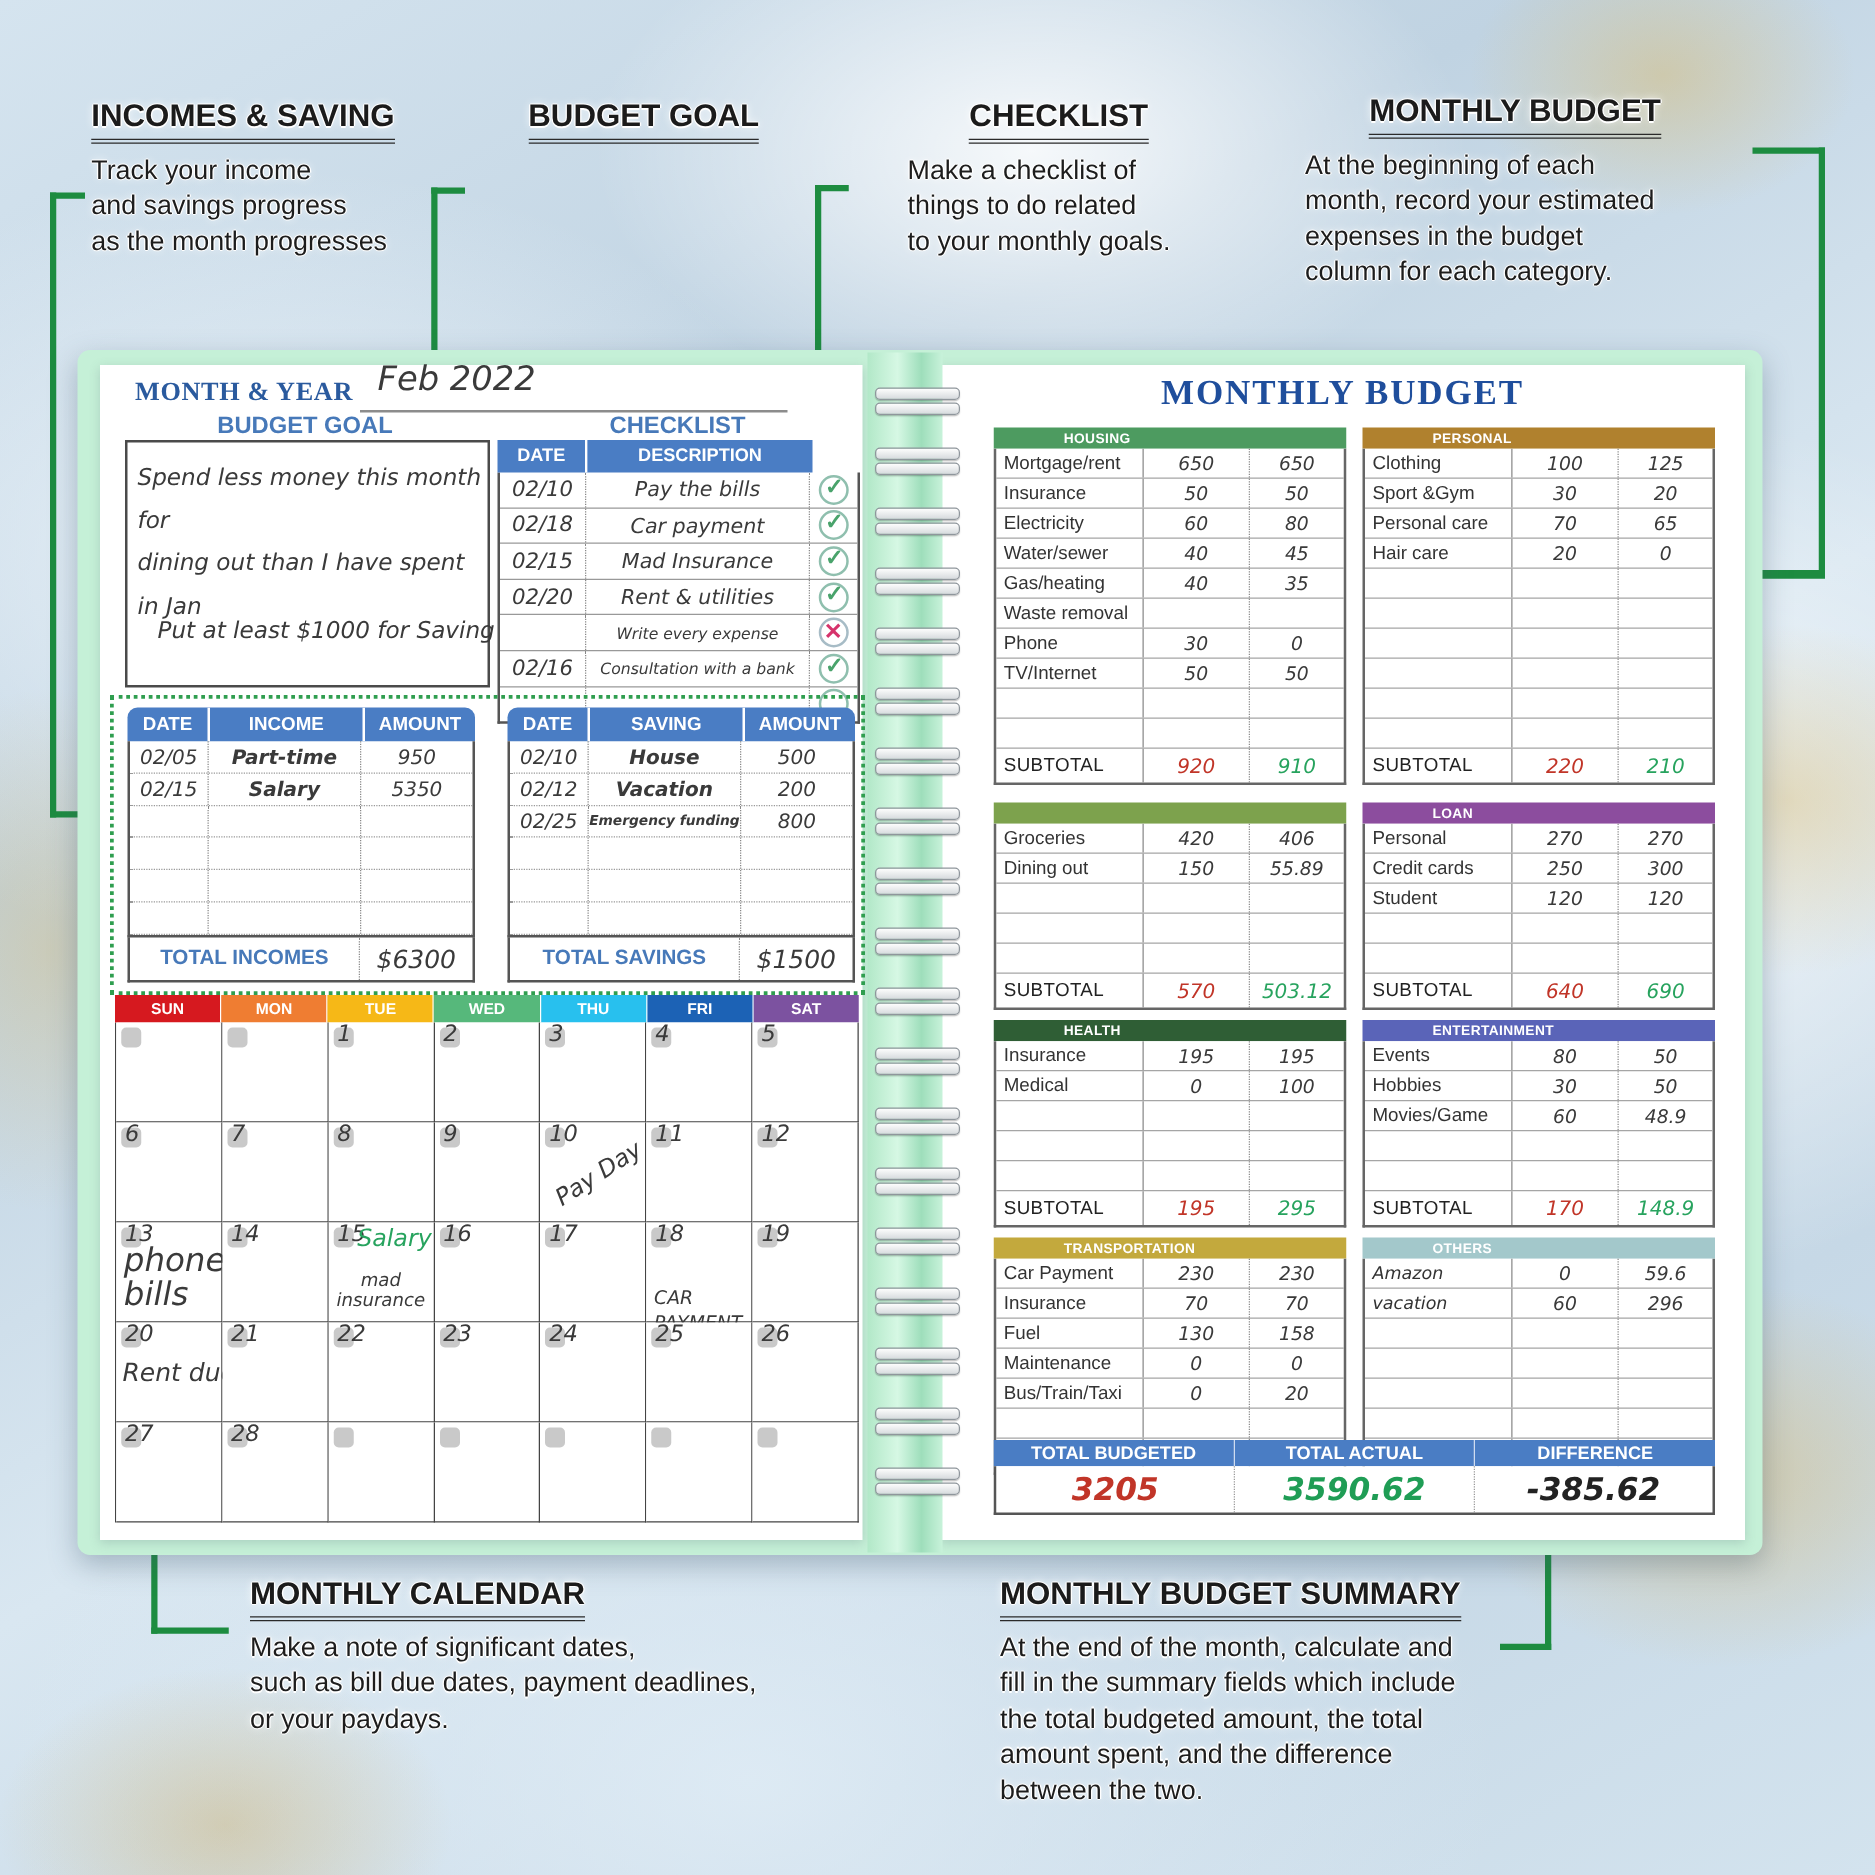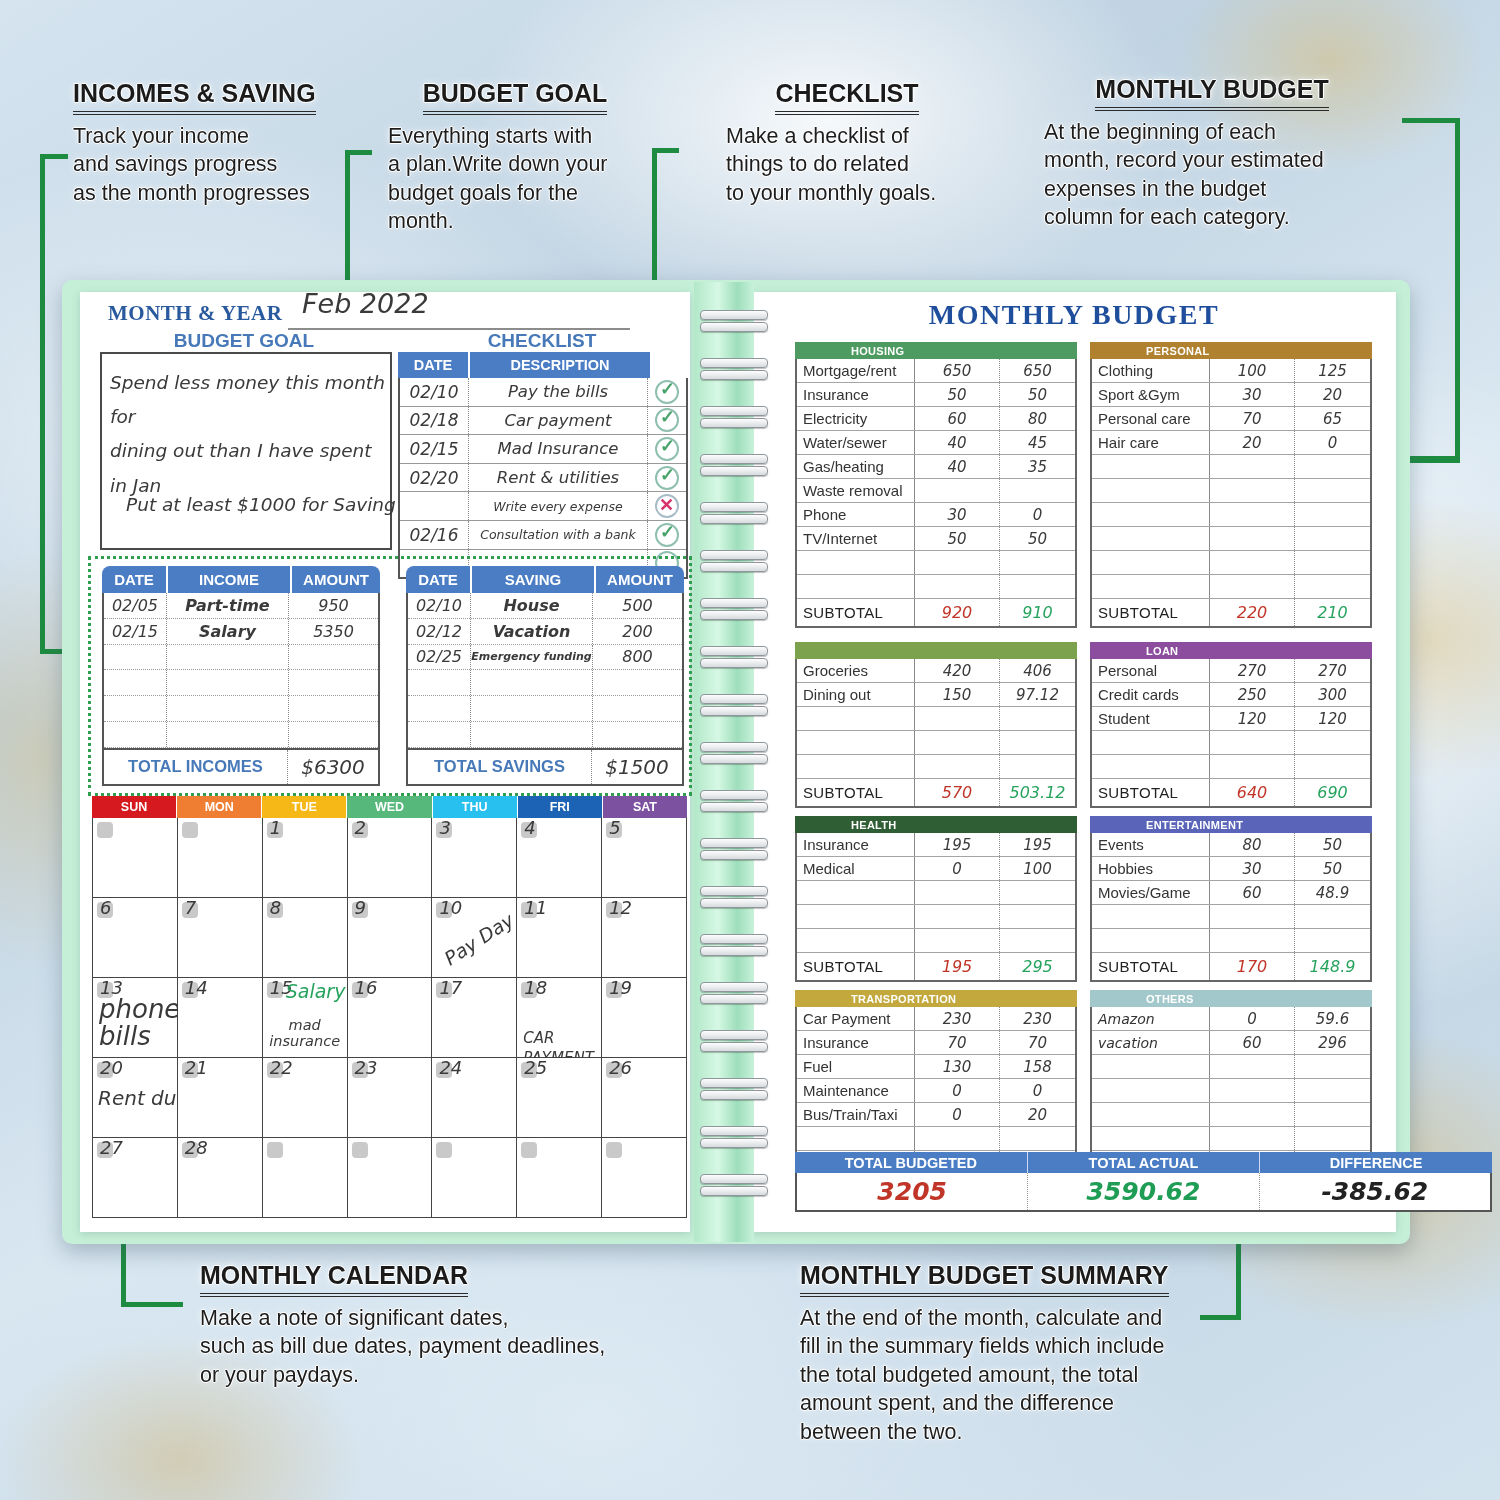--- a/index.html
+++ b/index.html
@@ -112,21 +112,21 @@
   .sec-body{border:2px solid #666;border-top:none;background:#fff;}
   .b-row{display:flex;height:23px;border-bottom:1px solid #a5a5a5;}
   .b-label{width:111px;border-right:1px solid #8a8a8a;display:flex;align-items:center;padding-left:6px;
     font-size:15px;color:#333;}
   .b-label.hw{font-size:14px;}
   .b-v{width:84px;border-right:1px dotted #8a8a8a;display:flex;align-items:center;justify-content:center;font-size:15px;}
   .b-v2{flex:1;display:flex;align-items:center;justify-content:center;font-size:15px;}
   .b-sub{display:flex;height:27px;}
   .b-sub .b-label{font-size:15px;color:#222;letter-spacing:.3px;}
   .b-sub .b-v,.b-sub .b-v2{font-size:16px;}
-  .sum{left:795px;top:1152px;width:697px;}
+  .sum{left:795px;top:1152px;width:577px;}
   .sum-head{display:flex;height:21px;background:#4a7dc4;}
   .sum-head div{flex:1;display:flex;align-items:center;justify-content:center;color:#fff;font-weight:bold;
     font-size:14.5px;border-right:1px solid #cfdcf0;}
   .sum-head div:last-child{border-right:none;}
   .sum-vals{display:flex;height:37px;border:2px solid #555;border-top:none;background:#fff;}
   .sum-vals div{flex:1;display:flex;align-items:center;justify-content:center;font-size:25px;font-weight:bold;
     border-right:1px dotted #999;}
   .sum-vals div:last-child{border-right:none;}
 </style>
 </head>
@@ -135,24 +135,20 @@
 <div class="stage">
 
   <div class="ann" style="left:73px;top:80px;width:250px;">
     <span class="ann-title">INCOMES &amp; SAVING</span>
     <div class="ann-body">Track your income
 and savings progress
 as the month progresses</div>
   </div>
   <div class="ann" style="left:388px;top:80px;width:254px;">
     <div class="thead t-center"><span class="ann-title">BUDGET GOAL</span></div>
-    <div class="ann-body">Everything starts with
-a plan.Write down your
-budget goals for the
-month.</div>
   </div>
   <div class="ann" style="left:726px;top:80px;width:242px;">
     <div class="thead t-center"><span class="ann-title">CHECKLIST</span></div>
     <div class="ann-body">Make a checklist of
 things to do related
 to your monthly goals.</div>
   </div>
   <div class="ann" style="left:1044px;top:76px;width:336px;">
     <div class="thead t-center"><span class="ann-title">MONTHLY BUDGET</span></div>
     <div class="ann-body">At the beginning of each
@@ -660,21 +656,21 @@
             <div class="b-v2">
               <span class="hw">406</span>
             </div>
           </div>
           <div class="b-row">
             <div class="b-label">Dining out</div>
             <div class="b-v">
               <span class="hw">150</span>
             </div>
             <div class="b-v2">
-              <span class="hw">97.12</span>
+              <span class="hw">55.89</span>
             </div>
           </div>
           <div class="b-row">
             <div class="b-label"></div>
             <div class="b-v">
               <span class="hw"></span>
             </div>
             <div class="b-v2">
               <span class="hw"></span>
             </div>

